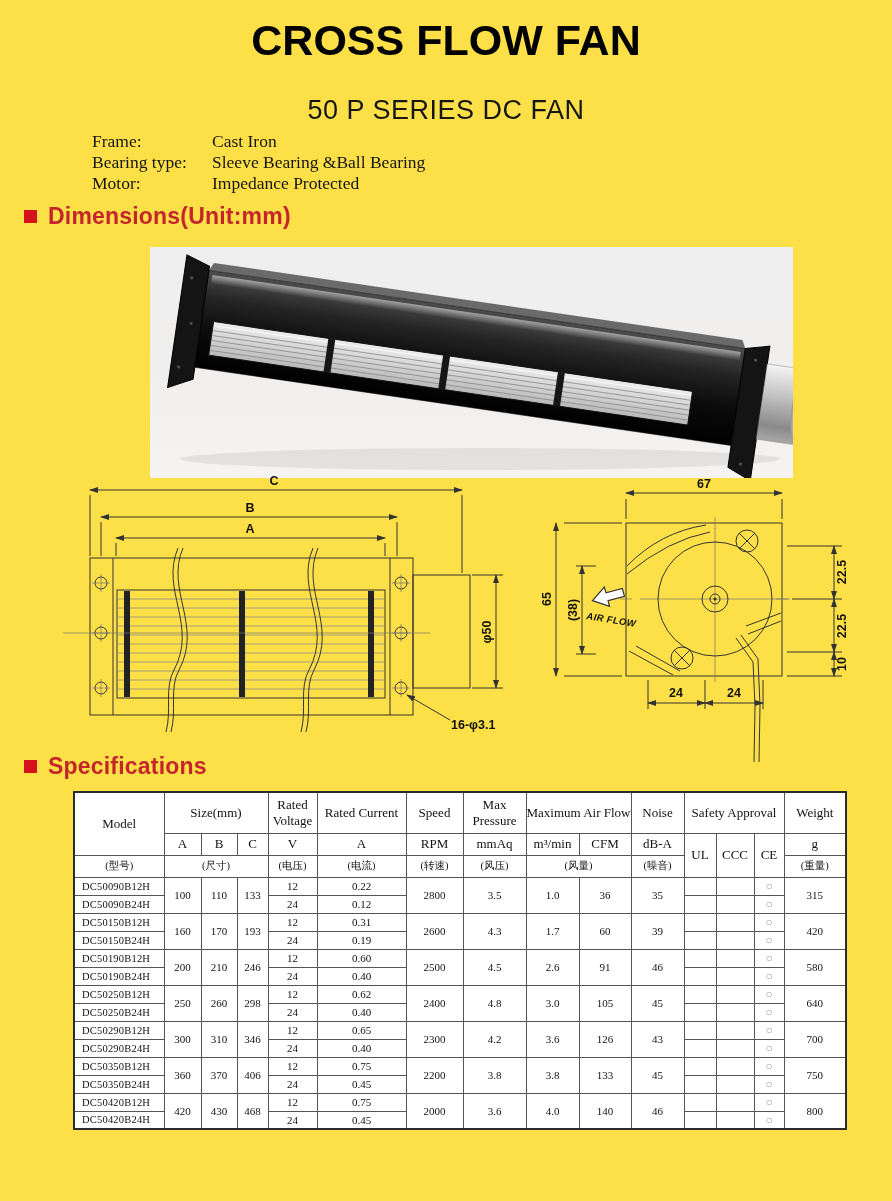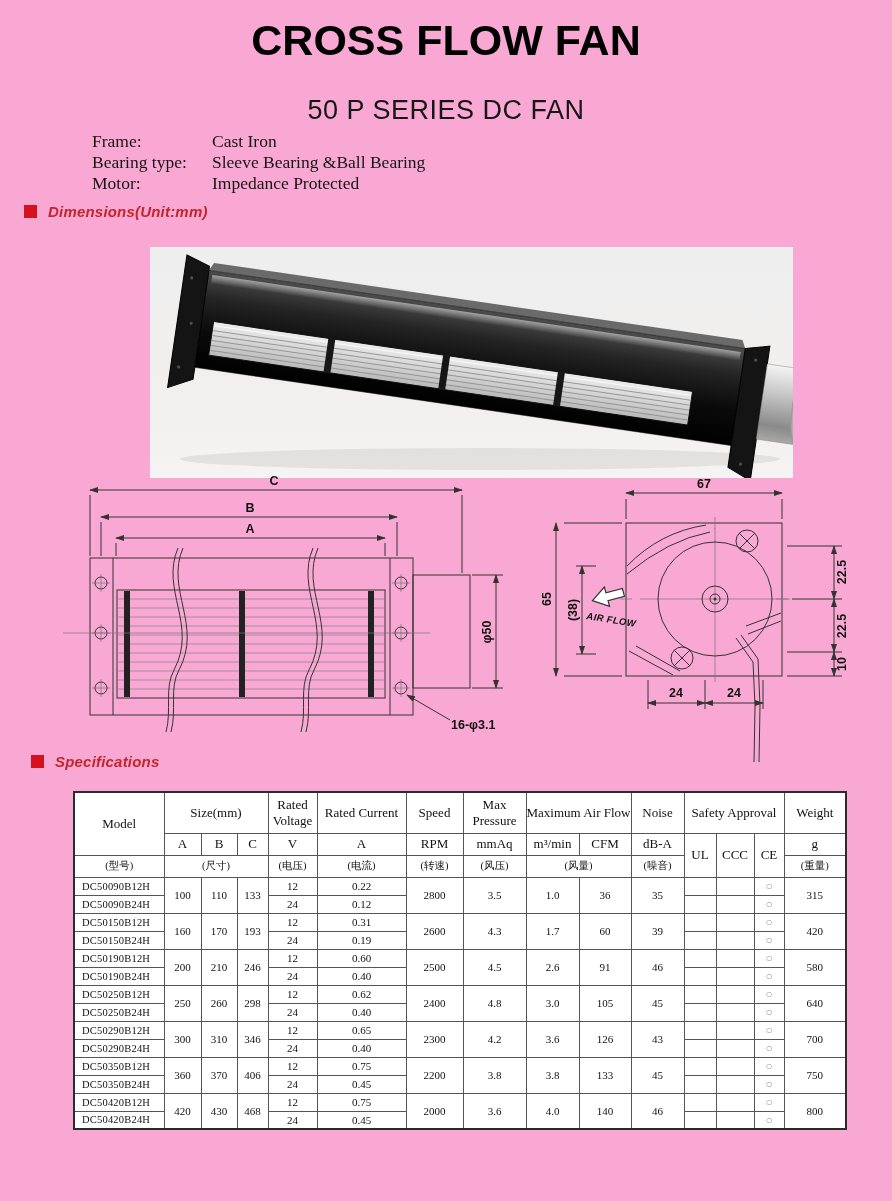--- a/index.html
+++ b/index.html
@@ -1,32 +1,32 @@
 <!DOCTYPE html>
 <html><head>
 <meta charset="utf-8">
 <style>
   html,body{margin:0;padding:0;background:#fff;}
-  #page{position:relative;width:892px;height:1201px;background:#f9a8d4;
+  #page{position:relative;width:892px;height:1201px;background:#fde047;
         font-family:"Liberation Sans",sans-serif;overflow:hidden;color:#111;}
 
   .title{position:absolute;top:16px;left:0;width:100%;text-align:center;
          font-size:43px;font-weight:bold;letter-spacing:0;color:#000;}
   .subtitle{position:absolute;top:95px;left:0;width:100%;text-align:center;
          font-size:27px;font-weight:normal;color:#161616;letter-spacing:.5px;}
 
   .spec-list{position:absolute;left:92px;top:131px;font-size:17.5px;line-height:21px;color:#151515;}
   .spec-row{display:flex;font-family:Liberation Serif, serif;}
   .spec-label{width:120px;}
 
   .section-head{position:absolute;display:flex;align-items:center;gap:11px;}
   #dim-head{left:24px;top:203px;}
-  #spec-head{left:31px;top:753px;}
+  #spec-head{left:24px;top:753px;}
   .bullet{width:13px;height:13px;background:#d6111e;}
-  .section-title{font-size:15px;font-weight:bold;color:#c4252c;letter-spacing:.2px;font-style:italic;}
+  .section-title{font-size:23px;font-weight:bold;color:#c4252c;letter-spacing:.2px;}
 
   .photo{position:absolute;left:150px;top:247px;width:643px;height:231px;
          background:linear-gradient(180deg,#efeeee 0%,#f1f0ef 70%,#f5f4f3 100%);}
 
   svg.drawing{position:absolute;}
   #front-view{left:60px;top:470px;}
   #side-view{left:540px;top:466px;}
   .dline{stroke:#333;stroke-width:1;fill:none;}
   .thin{stroke:#777;stroke-width:.7;fill:none;}
   .slat{stroke:#8a8a8a;stroke-width:.8;}

